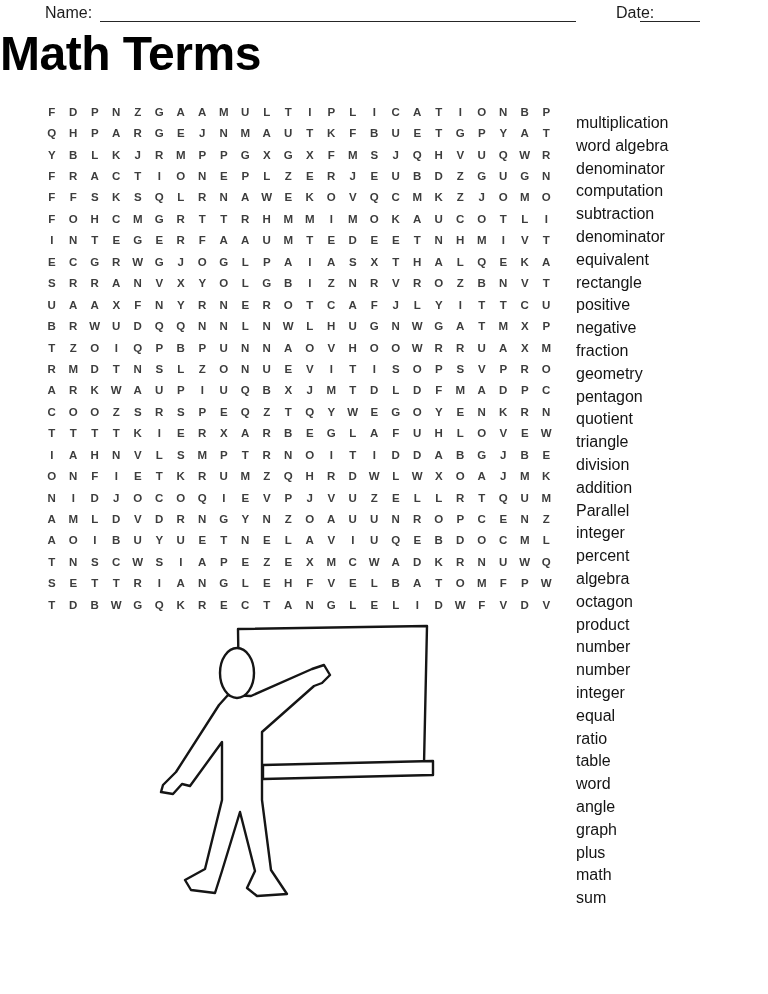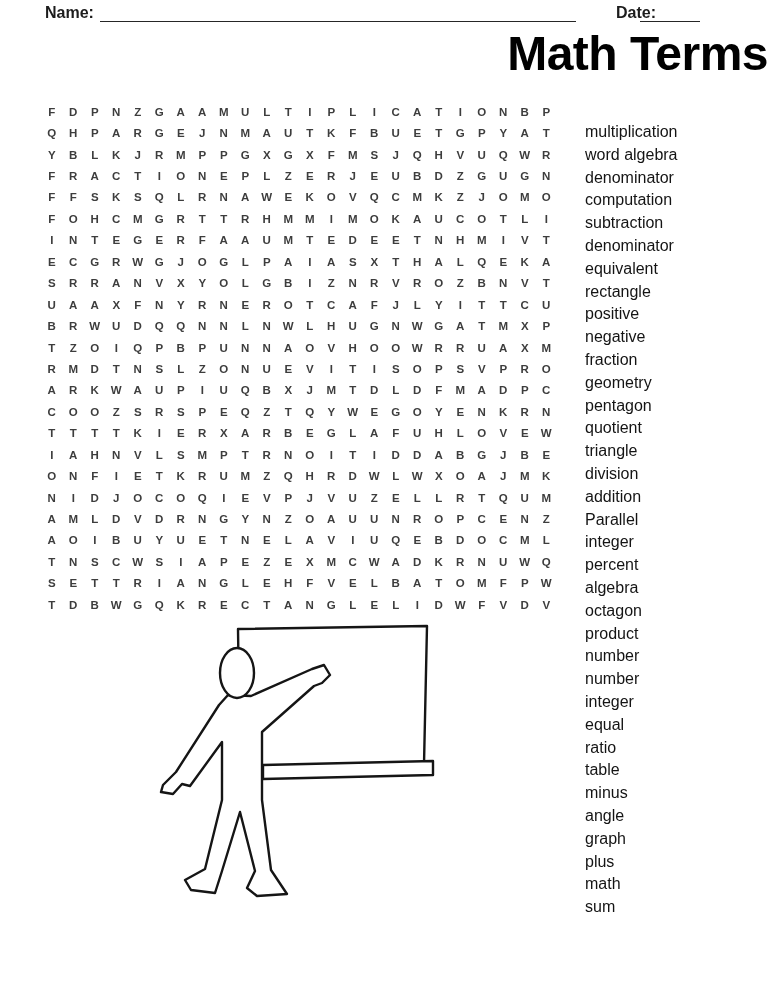--- a/index.html
+++ b/index.html
@@ -5,51 +5,51 @@
   html, body { margin:0; padding:0; }
   body {
     width:768px; height:994px;
     background:#ffffff;
     font-family:"Liberation Sans", sans-serif;
     position:relative;
     overflow:hidden;
     color:#1a1a1a;
   }
   
-  .hdr-label { position:absolute; top:4px; font-size:16px; font-weight:700; color:#1c1c1c; }
+  .hdr-label { position:absolute; top:4px; font-size:16px; font-weight:400; color:#1c1c1c; }
   .name-label { left:45px; }
   .date-label { left:616px; }
   .fill-line { position:absolute; top:21px; border-bottom:1.6px solid #262626; height:0; }
   .name-line { left:100px; width:476px; }
   .date-line { left:640px; width:60px; }
 
   
   .title {
     position:absolute; top:26px; left:0; width:768px;
-    text-align:right;
+    text-align:left;
     font-size:48px; font-weight:600; color:#000;
     letter-spacing:-0.5px;
   }
 
   
   .grid {
     position:absolute; left:41px; top:101px;
     display:grid;
     grid-template-columns:repeat(24, 21.5px);
     grid-auto-rows:21.45px;
   }
   .grid .cell {
     display:flex; align-items:center; justify-content:center;
     font-size:11.5px; font-weight:700; color:#3d3d3d;
   }
 
   
   .words {
     position:absolute; left:568px; top:104px;
-    margin:17px; padding:0; list-style:none;
+    margin:8px; padding:0; list-style:none;
   }
   .words li {
     height:22.8px; line-height:22.8px;
     font-size:16px; font-weight:400; color:#141414;
     white-space:nowrap;
   }
 
   
   .illus { position:absolute; left:148px; top:612px; }
 </style>
@@ -665,21 +665,21 @@
     <li>percent</li>
     <li>algebra</li>
     <li>octagon</li>
     <li>product</li>
     <li>number</li>
     <li>number</li>
     <li>integer</li>
     <li>equal</li>
     <li>ratio</li>
     <li>table</li>
-    <li>minus</li>
+    <li>word</li>
     <li>angle</li>
     <li>graph</li>
     <li>plus</li>
     <li>math</li>
     <li>sum</li>
   </ul>
 
 <svg class="illus" width="316" height="300" viewBox="0 0 316 300" xmlns="http://www.w3.org/2000/svg">
 
   <polygon points="90,17 279,14 276,152 92,154" fill="#ffffff" stroke="#151515" stroke-width="2.4" stroke-linejoin="round"></polygon>

